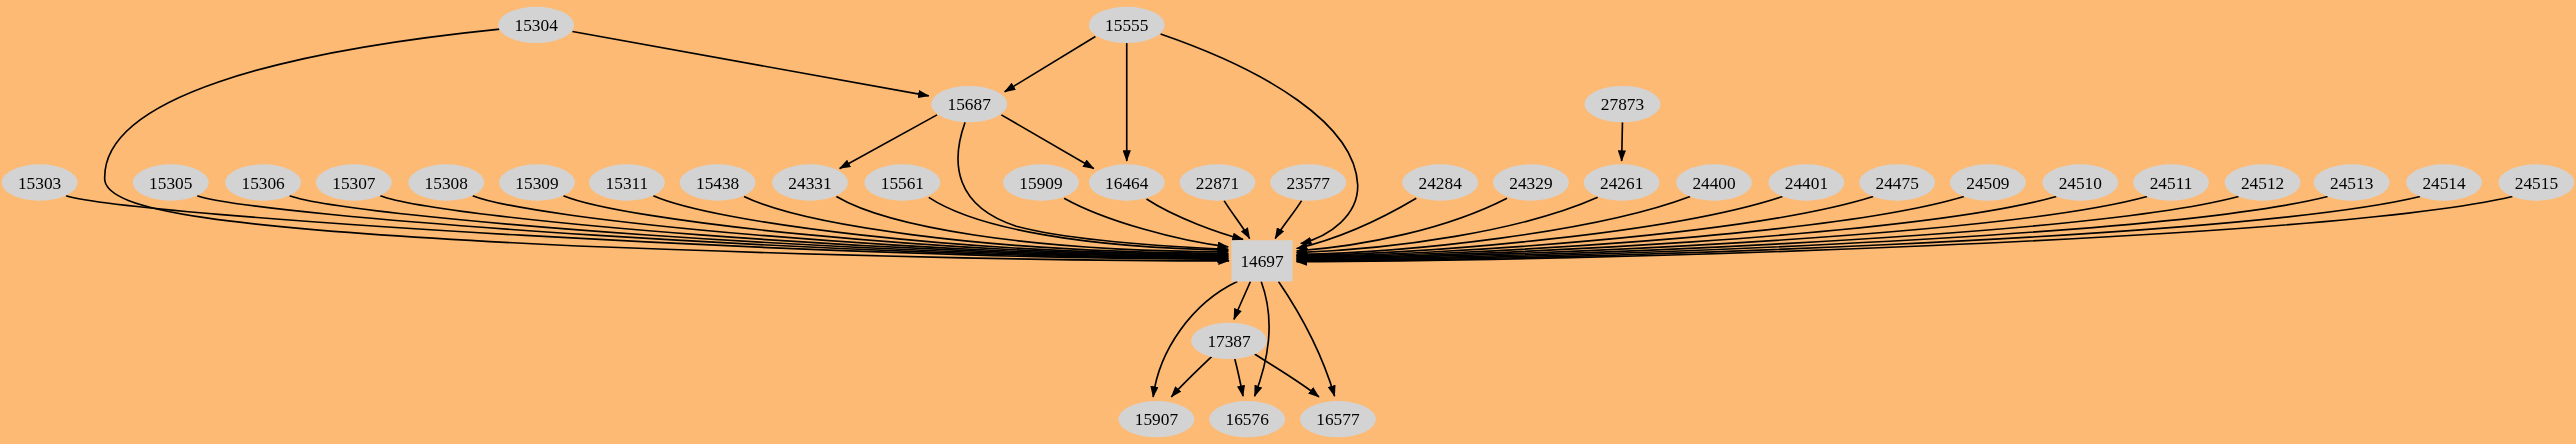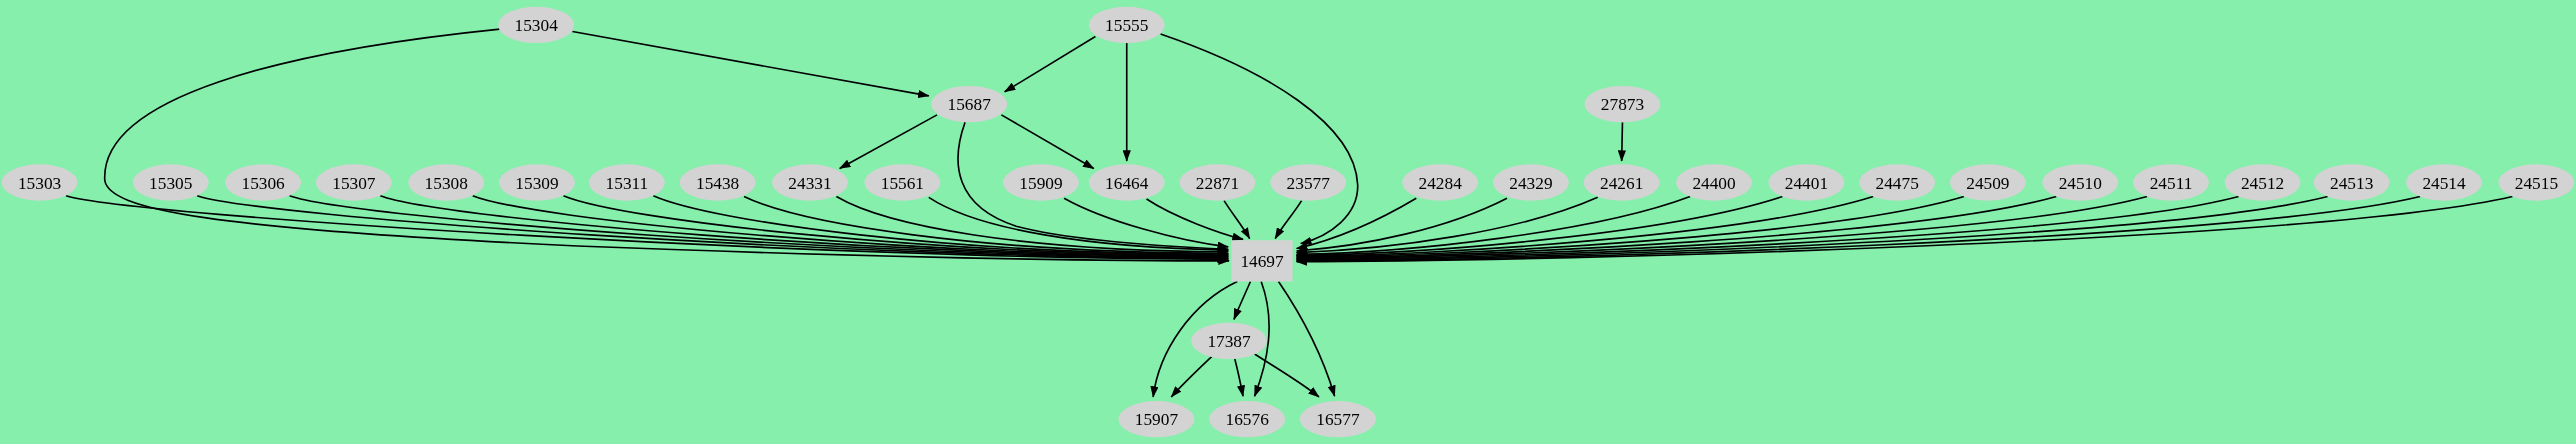--- a/index.html
+++ b/index.html
@@ -9,21 +9,21 @@
   .edge { fill: none; }
   .node-label {
     font-family: "Liberation Serif", "DejaVu Serif", serif;
     text-anchor: middle;
     user-select: none;
   }
 </style>
 </head>
 <body>
 
-<div id="stage" style="background: #86efac;">
+<div id="stage" style="background: #fdba74;">
   <svg id="graph" width="2576" height="445" viewBox="0 0 3123 539" xmlns="http://www.w3.org/2000/svg">
     <defs>
       <marker id="arrowhead" markerUnits="userSpaceOnUse" markerWidth="14" markerHeight="10" refX="13" refY="5" orient="auto">
         <path d="M0,0 L14,5 L0,10 z" fill="#000000"></path>
       </marker>
     </defs>
     <g id="edges-layer">
         <path d="M694,38 L1126,116" class="edge" stroke="#000000" stroke-width="2" marker-end="url(#arrowhead)"></path>
         <path d="M1328,44 L1218,111" class="edge" stroke="#000000" stroke-width="2" marker-end="url(#arrowhead)"></path>
         <path d="M1366,52 L1366,195" class="edge" stroke="#000000" stroke-width="2" marker-end="url(#arrowhead)"></path>

